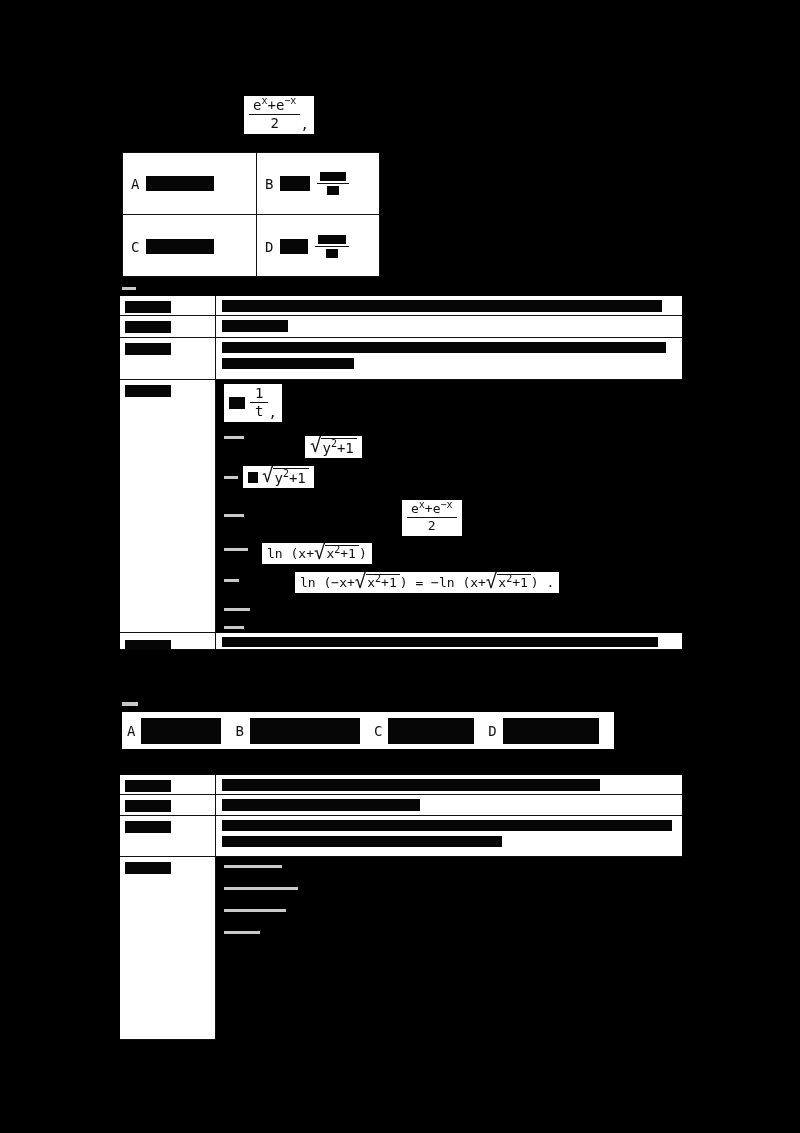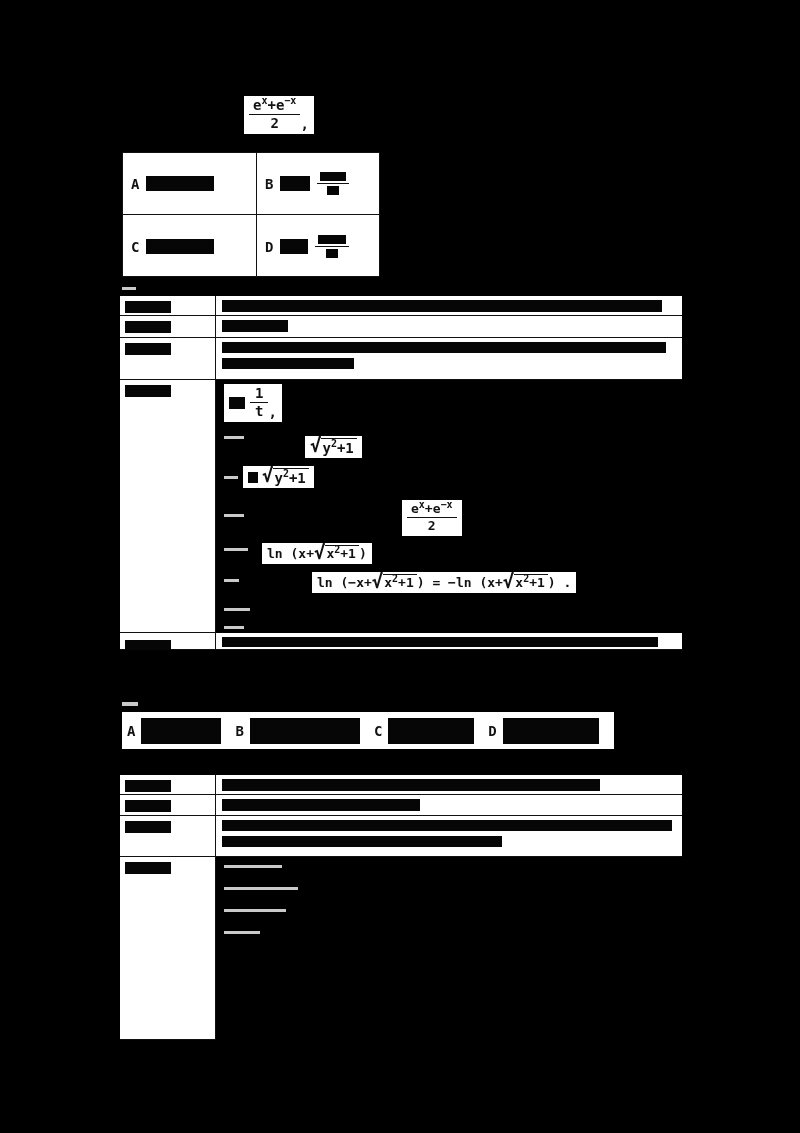--- a/index.html
+++ b/index.html
@@ -2,21 +2,21 @@
 <html><head>
 <meta charset="utf-8">
 <style>
   * { margin:0; padding:0; box-sizing:border-box; }
   html,body { background:#000; }
   #page {
     position:relative; width:800px; height:1133px; background:#000;
     font-family:"DejaVu Sans Mono","Liberation Mono",monospace;
     color:#111; font-size:14px; overflow:hidden;
   }
-  .abs { position:absolute;font-weight:bold; }
+  .abs { position:absolute; }
   .patch { background:#fff; color:#111; display:inline-flex; align-items:center; padding:2px 5px; }
   .rd { display:inline-block; background:#060606; }
   .tick { position:absolute; background:#c9c9c9; height:3px; }
   .letter { font-size:14px; }
 
   .frac { display:inline-flex; flex-direction:column; align-items:center; line-height:1.1; text-align:center; }
   .frac .num { padding:0 4px 1px; white-space:nowrap; }
   .frac .den { border-top:1.5px solid #111; padding:1px 5px 0; min-width:100%; }
   sup { font-size:10px; line-height:0; }
 
@@ -163,21 +163,21 @@
 
         <div class="patch abs fs13" style="left:46px;top:163px">
           <span>ln (x+</span>
           <span class="sqrt">
             <span class="sign">√</span>
             <span class="rad"><span>x</span><sup>2</sup><span>+1</span></span>
           </span>
           <span>)</span>
         </div>
 
-        <div class="patch abs fs13" style="left:96px;top:192px">
+        <div class="patch abs fs13" style="left:79px;top:192px">
           <span>ln (−x+</span>
           <span class="sqrt">
             <span class="sign">√</span>
             <span class="rad"><span>x</span><sup>2</sup><span>+1</span></span>
           </span>
           <span>) = −ln (x+</span>
           <span class="sqrt">
             <span class="sign">√</span>
             <span class="rad"><span>x</span><sup>2</sup><span>+1</span></span>
           </span>

